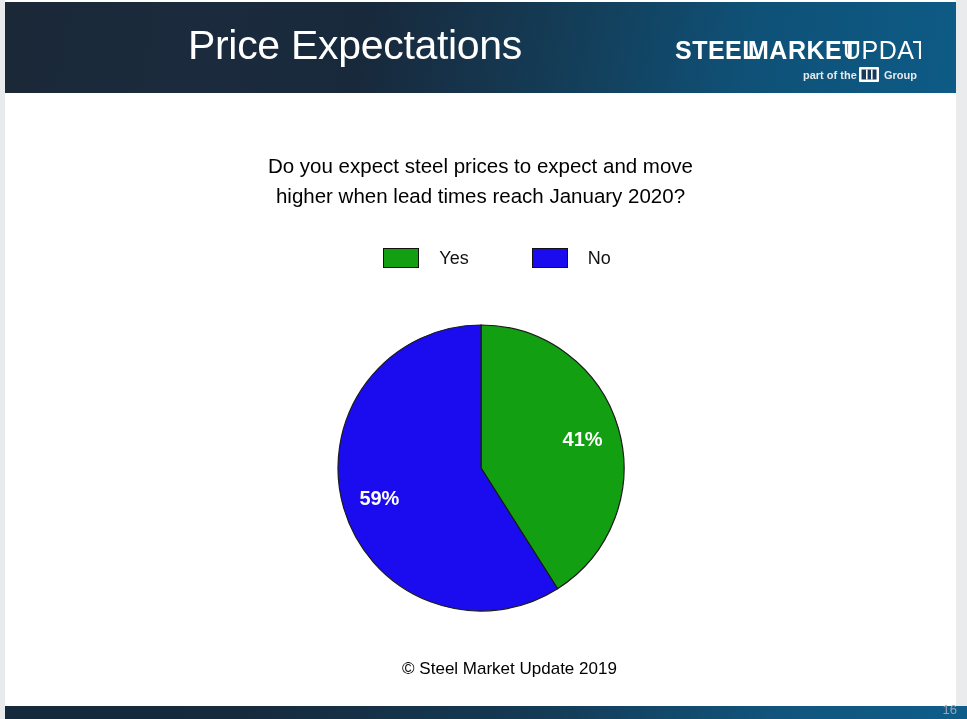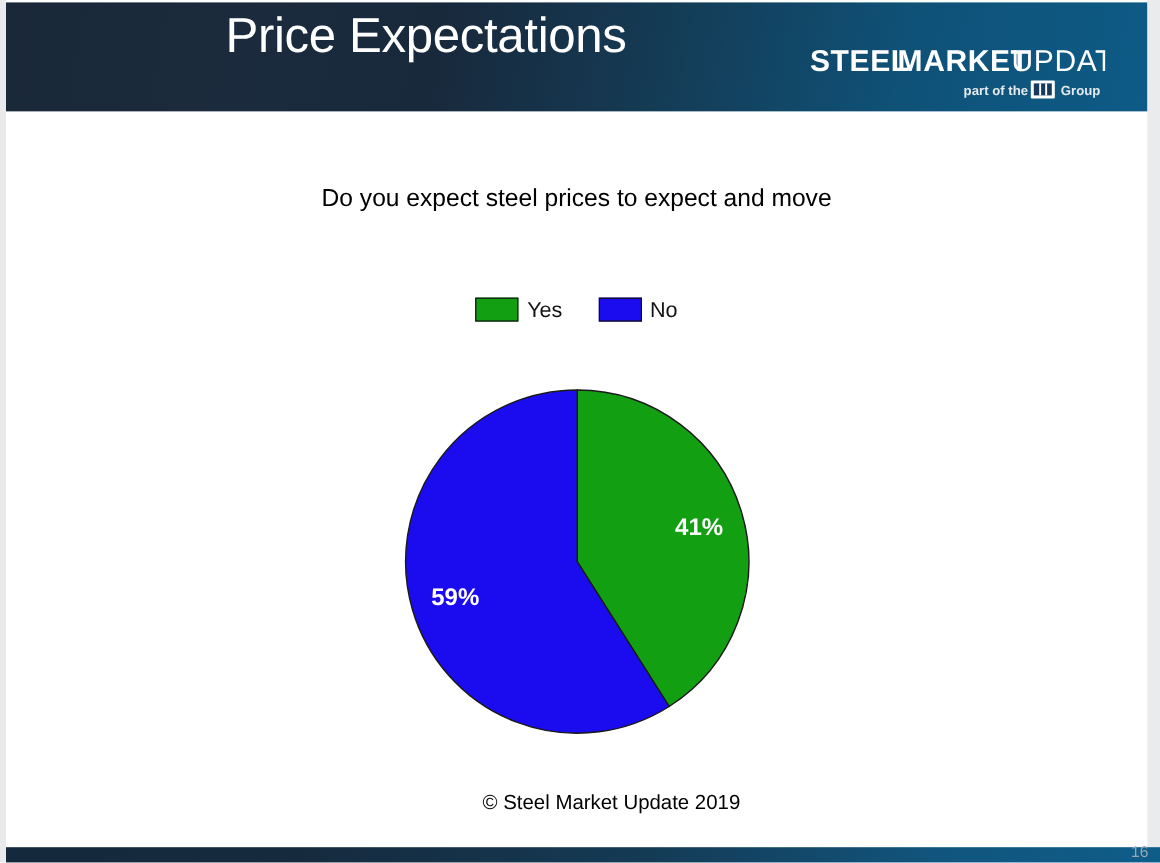--- a/index.html
+++ b/index.html
@@ -44,21 +44,21 @@
         #1a2838 0%,
         #1b2b3d 22%,
         #18293c 38%,
         #143c56 58%,
         #0f5177 78%,
         #0d5b86 100%);
   }
   #header-title {
     position: absolute;
     left: 0;
-    top: 4px;
+    top: 20px;
     width: 700px;
     text-align: center;
     color: #ffffff;
     font-size: 41px;
     font-weight: 400;
     letter-spacing: -0.3px;
     font-family: "Liberation Sans", sans-serif;
     white-space: nowrap;
   }
 
@@ -103,21 +103,22 @@
     top: 155px;
     width: 951px;
     display: flex;
     justify-content: center;
     align-items: center;
     gap: 30px;
   }
   .legend-item {
     display: flex;
     align-items: center;
-    gap: 7px;
+    gap: 20px;
+    margin-left: 33px;
   }
   .legend-swatch {
     width: 36px;
     height: 20px;
     border: 1px solid #111111;
     box-sizing: border-box;
   }
   .legend-label {
     font-size: 18px;
     color: #111111;
@@ -219,20 +220,21 @@
         <rect x="208" y="63.5" width="1.6" height="10" fill="#ffffff"></rect>
         <text x="221" y="73" font-family="'Liberation Sans', sans-serif" font-size="11" font-weight="bold" fill="#e4e9ee">Group</text>
       </svg>
     </div>
   </div>
 
   <div id="content">
 
     <div id="chart-title">
       <span class="line">Do you expect steel prices to expect and move</span>
+      <span class="line">higher when lead times reach January 2020?</span>
     </div>
 
     <div id="legend">
       <div class="legend-item">
         <span class="legend-swatch" id="sw0" style="background: rgb(18, 160, 18);"></span>
         <span class="legend-label">Yes</span>
       </div>
       <div class="legend-item">
         <span class="legend-swatch" id="sw1" style="background: rgb(27, 12, 240);"></span>
         <span class="legend-label">No</span>

